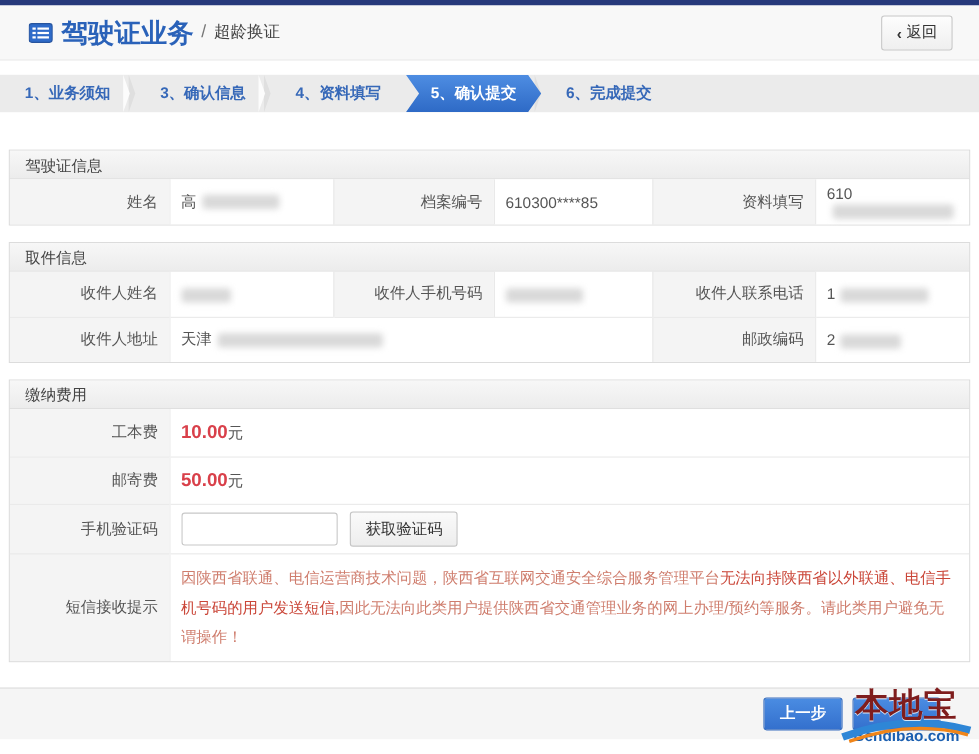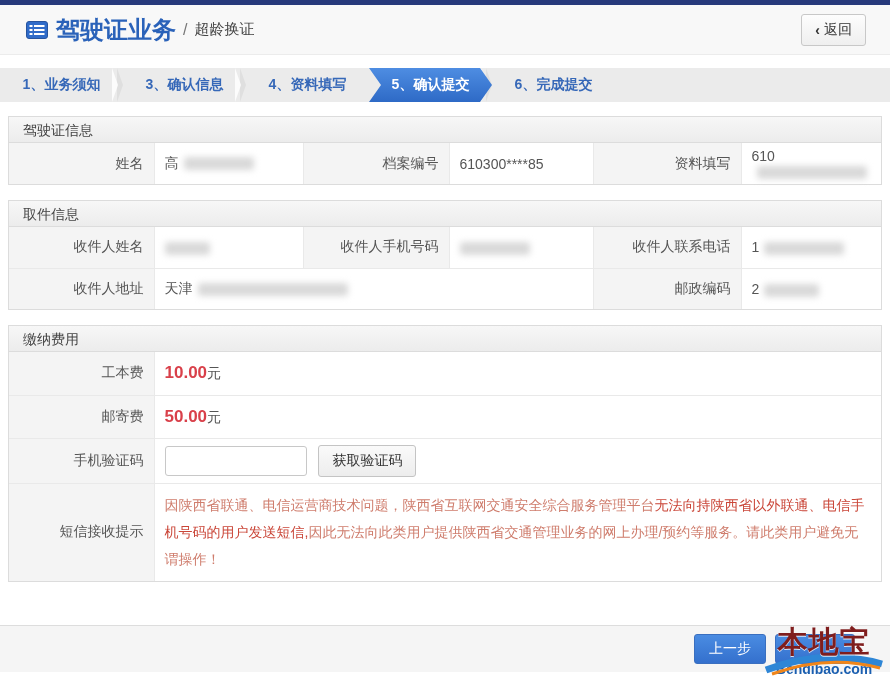--- a/index.html
+++ b/index.html
@@ -43,21 +43,21 @@
     border-left: 6px solid rgba(255,255,255,0.85);
   }
   .step.active {
     background: linear-gradient(#4e8de2, #2e6ac6); color: #fff; z-index: 2;
     clip-path: polygon(0 0, calc(100% - 12px) 0, 100% 50%, calc(100% - 12px) 100%, 0 100%, 12px 50%);
   }
   .steps-filler { flex: 1; }
 
   
   .section { margin: 15px 8px 0; border: 1px solid #dcdcdc; background: #fff; }
-  .section.first { margin-top: 14px; }
+  .section.first { margin-top: 34px; }
   .section-title {
     height: 26px; line-height: 26px; padding-left: 14px; color: #444;
     background: linear-gradient(#f7f7f7, #ececec); border-bottom: 1px solid #dcdcdc;
     font-size: 14px;
   }
   table { width: 100%; border-collapse: collapse; table-layout: fixed; font-size: 14px; }
   td { height: 41px; padding: 0 10px; vertical-align: middle;
        border-left: 1px solid #e9e9e9; border-top: 1px solid #e9e9e9; }
   td:first-child { border-left: none; }
   tr:first-child td { border-top: none; }
@@ -93,20 +93,21 @@
   
   .footer {
     position: absolute; left: 0; top: 625px; width: 890px; height: 47px;
     background: #f5f5f5; border-top: 1px solid #ddd;
     display: flex; align-items: center; justify-content: flex-end; padding-right: 35px; gap: 9px;
   }
   .btn-blue {
     height: 30px; background: linear-gradient(#4a8ce2, #3470cd); border: 1px solid #3a6fbf;
     border-radius: 3px; color: #fff; font-size: 14px; padding: 0 14px; cursor: pointer;
     font-family: inherit;
+    font-weight: bold;
   }
   .btn-submit { width: 80px; }
 
   
   .watermark { position: absolute; right: 2px; top: 626px; width: 128px; text-align: center; z-index: 5; }
   .wm-cn {
     position: relative; z-index: 2; font-size: 30px; font-weight: bold; line-height: 32px;
     color: #7f1d1d; letter-spacing: 1px; text-shadow: 0 1px 0 rgba(255,255,255,0.8);
   }
   .wm-swoosh { position: absolute; left: 2px; top: 14px; z-index: 1; }

